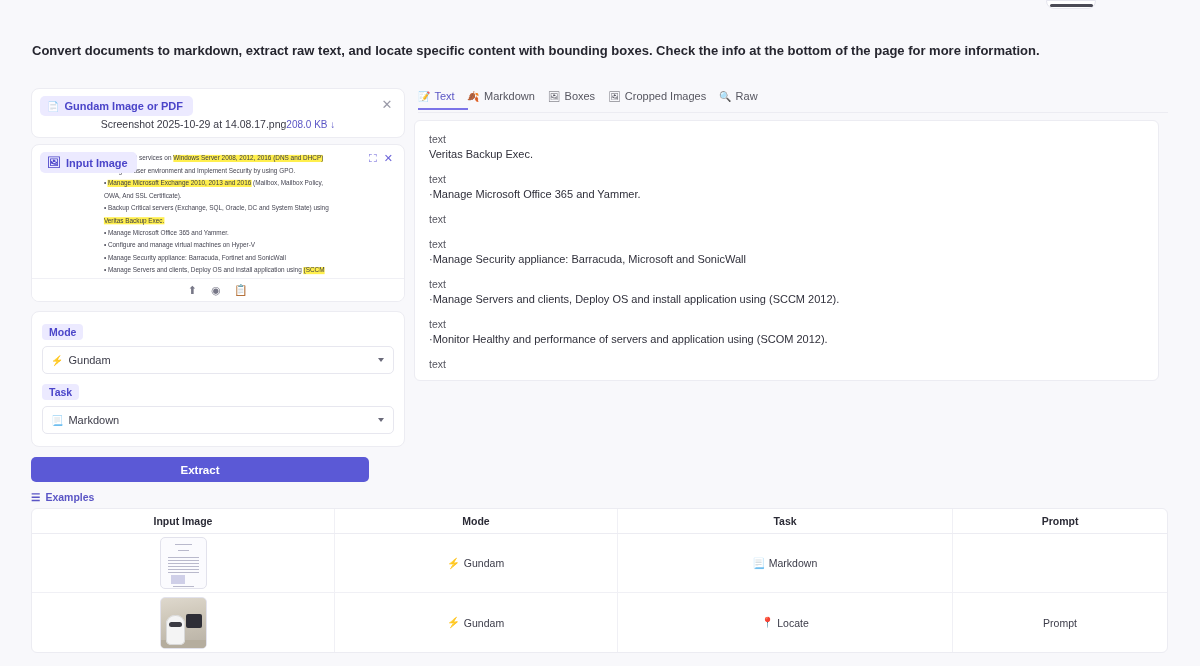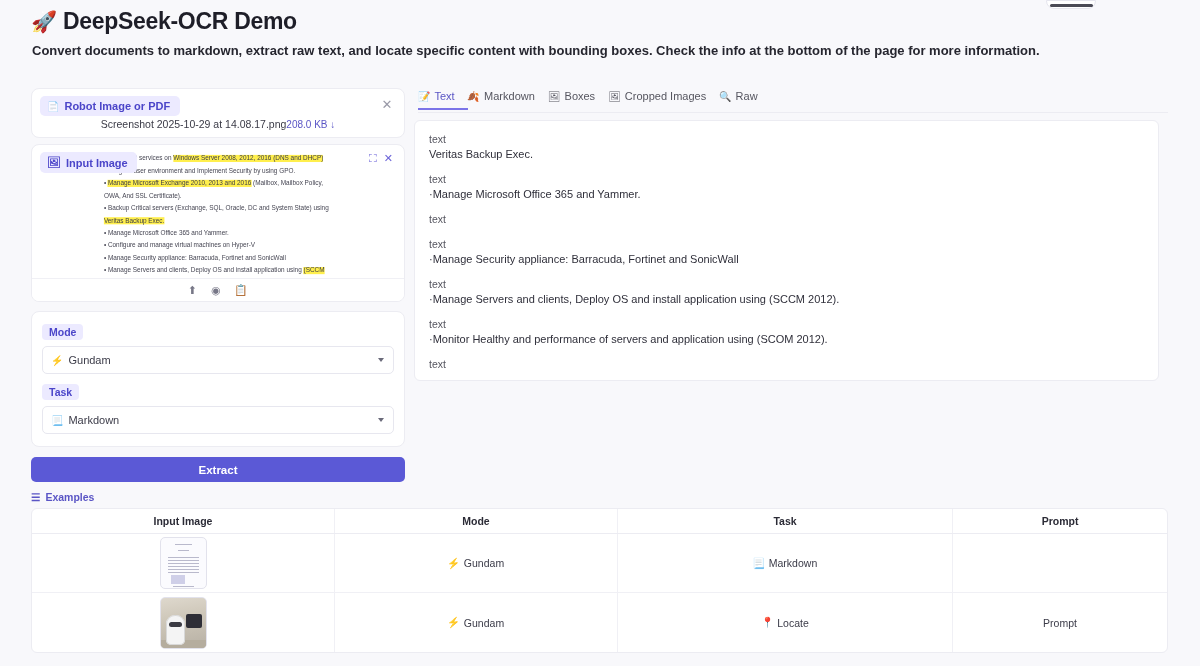--- a/index.html
+++ b/index.html
@@ -112,21 +112,21 @@
   }
   .select .caret {
     position: absolute; right: 9px; top: 50%; transform: translateY(-50%);
     width: 0; height: 0; border-left: 3.5px solid transparent;
     border-right: 3.5px solid transparent; border-top: 4px solid #6a6a7a;
   }
   .select .ico { margin-right: 5px; font-size: 10px; }
   .gap { height: 8px; }
 
   .extract-btn {
-    position: absolute; left: 31px; top: 457px; width: 374px; height: 25px;
+    position: absolute; left: 31px; top: 457px; width: 338px; height: 25px;
     background: #5b59d6; color: #fff; border-radius: 5px;
     font-size: 11.5px; font-weight: bold; display: flex;
     align-items: center; justify-content: center; cursor: pointer;
   }
 
   .examples-label {
     position: absolute; left: 31px; top: 491px;
     color: #5a55c5; font-weight: bold; font-size: 10.5px;
     display: flex; align-items: center; gap: 5px;
   }
@@ -207,32 +207,28 @@
   .blk { margin-bottom: 13px; }
 </style>
 </head>
 <body>
 
 <div class="page">
 
   <div class="top-pill"></div>
   <div class="top-pill-bar"></div>
 
-  <div class="title">
-    <span class="emoji">🚀</span>
-    <span>DeepSeek-OCR Demo</span>
-  </div>
   <div class="subtitle">Convert documents to markdown, extract raw text, and locate specific content with bounding boxes. Check the info at the bottom of the page for more information.</div>
 
   <div class="left-col">
 
     <div class="card upload-card">
       <div class="upload-btn">
         <span class="doc-ico">📄</span>
-        <span>Robot Image or PDF</span>
+        <span>Gundam Image or PDF</span>
       </div>
       <div class="x-btn">✕</div>
       <div class="file-row">
         <span class="file-name">Screenshot 2025-10-29 at 14.08.17.png</span>
         <span class="file-size">208.0 KB ↓</span>
       </div>
     </div>
 
     <div class="card img-card">
       <div class="input-image-badge">
@@ -371,21 +367,21 @@
         </div>
         <div class="blk">
           <div class="blk-label">text</div>
           <div class="blk-text">·Manage Microsoft Office 365 and Yammer.</div>
         </div>
         <div class="blk">
           <div class="blk-label">text</div>
         </div>
         <div class="blk">
           <div class="blk-label">text</div>
-          <div class="blk-text">·Manage Security appliance: Barracuda, Fortinet and SonicWall</div>
+          <div class="blk-text">·Manage Security appliance: Barracuda, Microsoft and SonicWall</div>
         </div>
         <div class="blk">
           <div class="blk-label">text</div>
           <div class="blk-text">·Manage Servers and clients, Deploy OS and install application using (SCCM 2012).</div>
         </div>
         <div class="blk">
           <div class="blk-label">text</div>
           <div class="blk-text">·Monitor Healthy and performance of servers and application using (SCOM 2012).</div>
         </div>
         <div class="blk">

